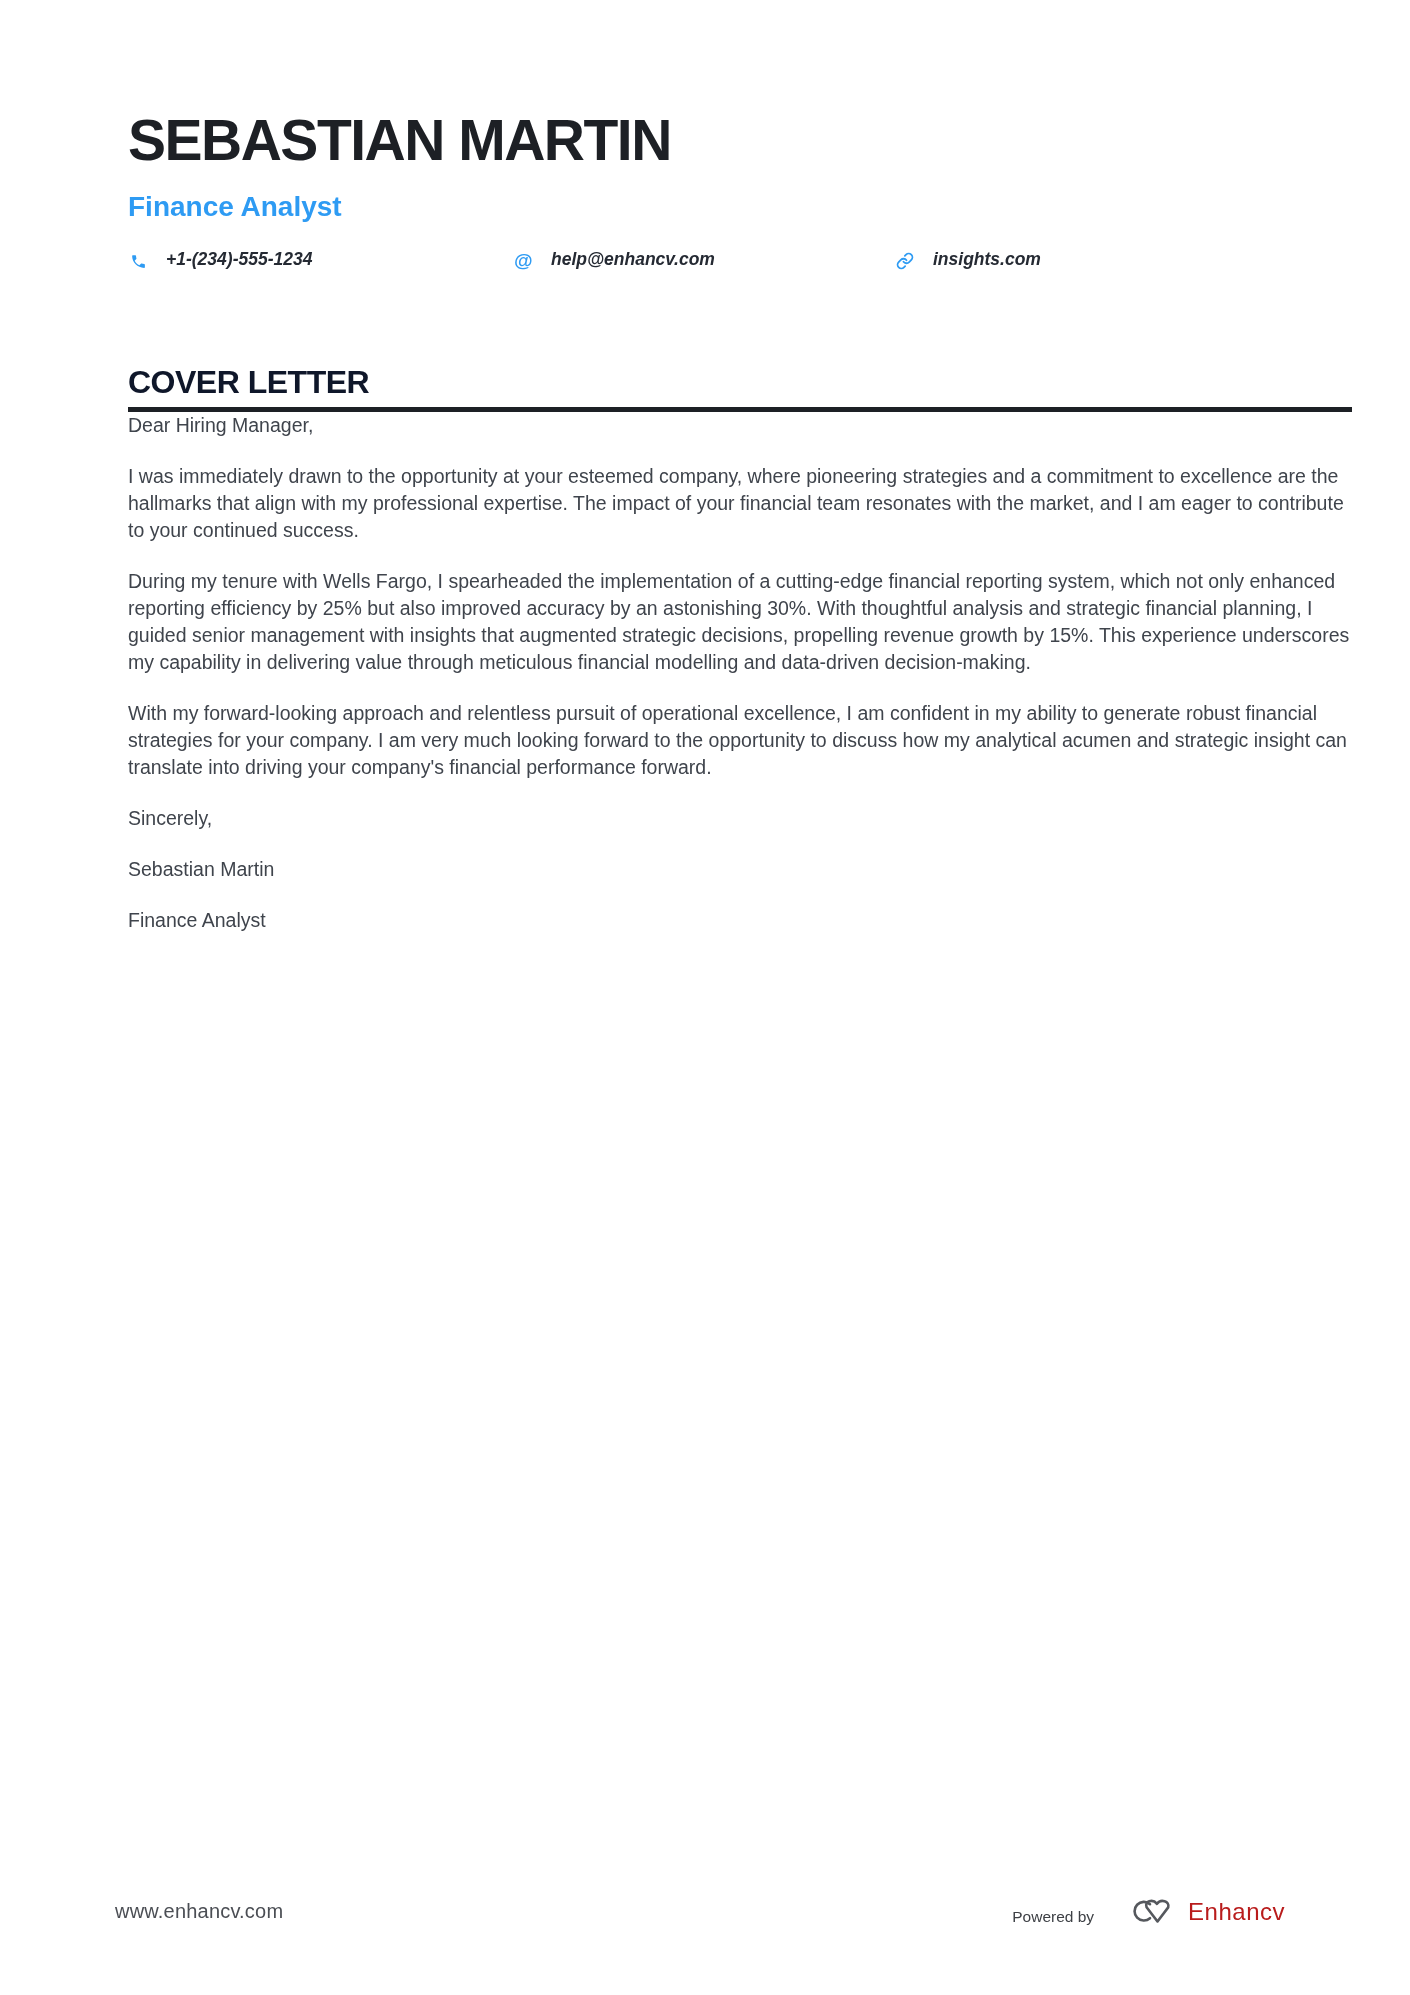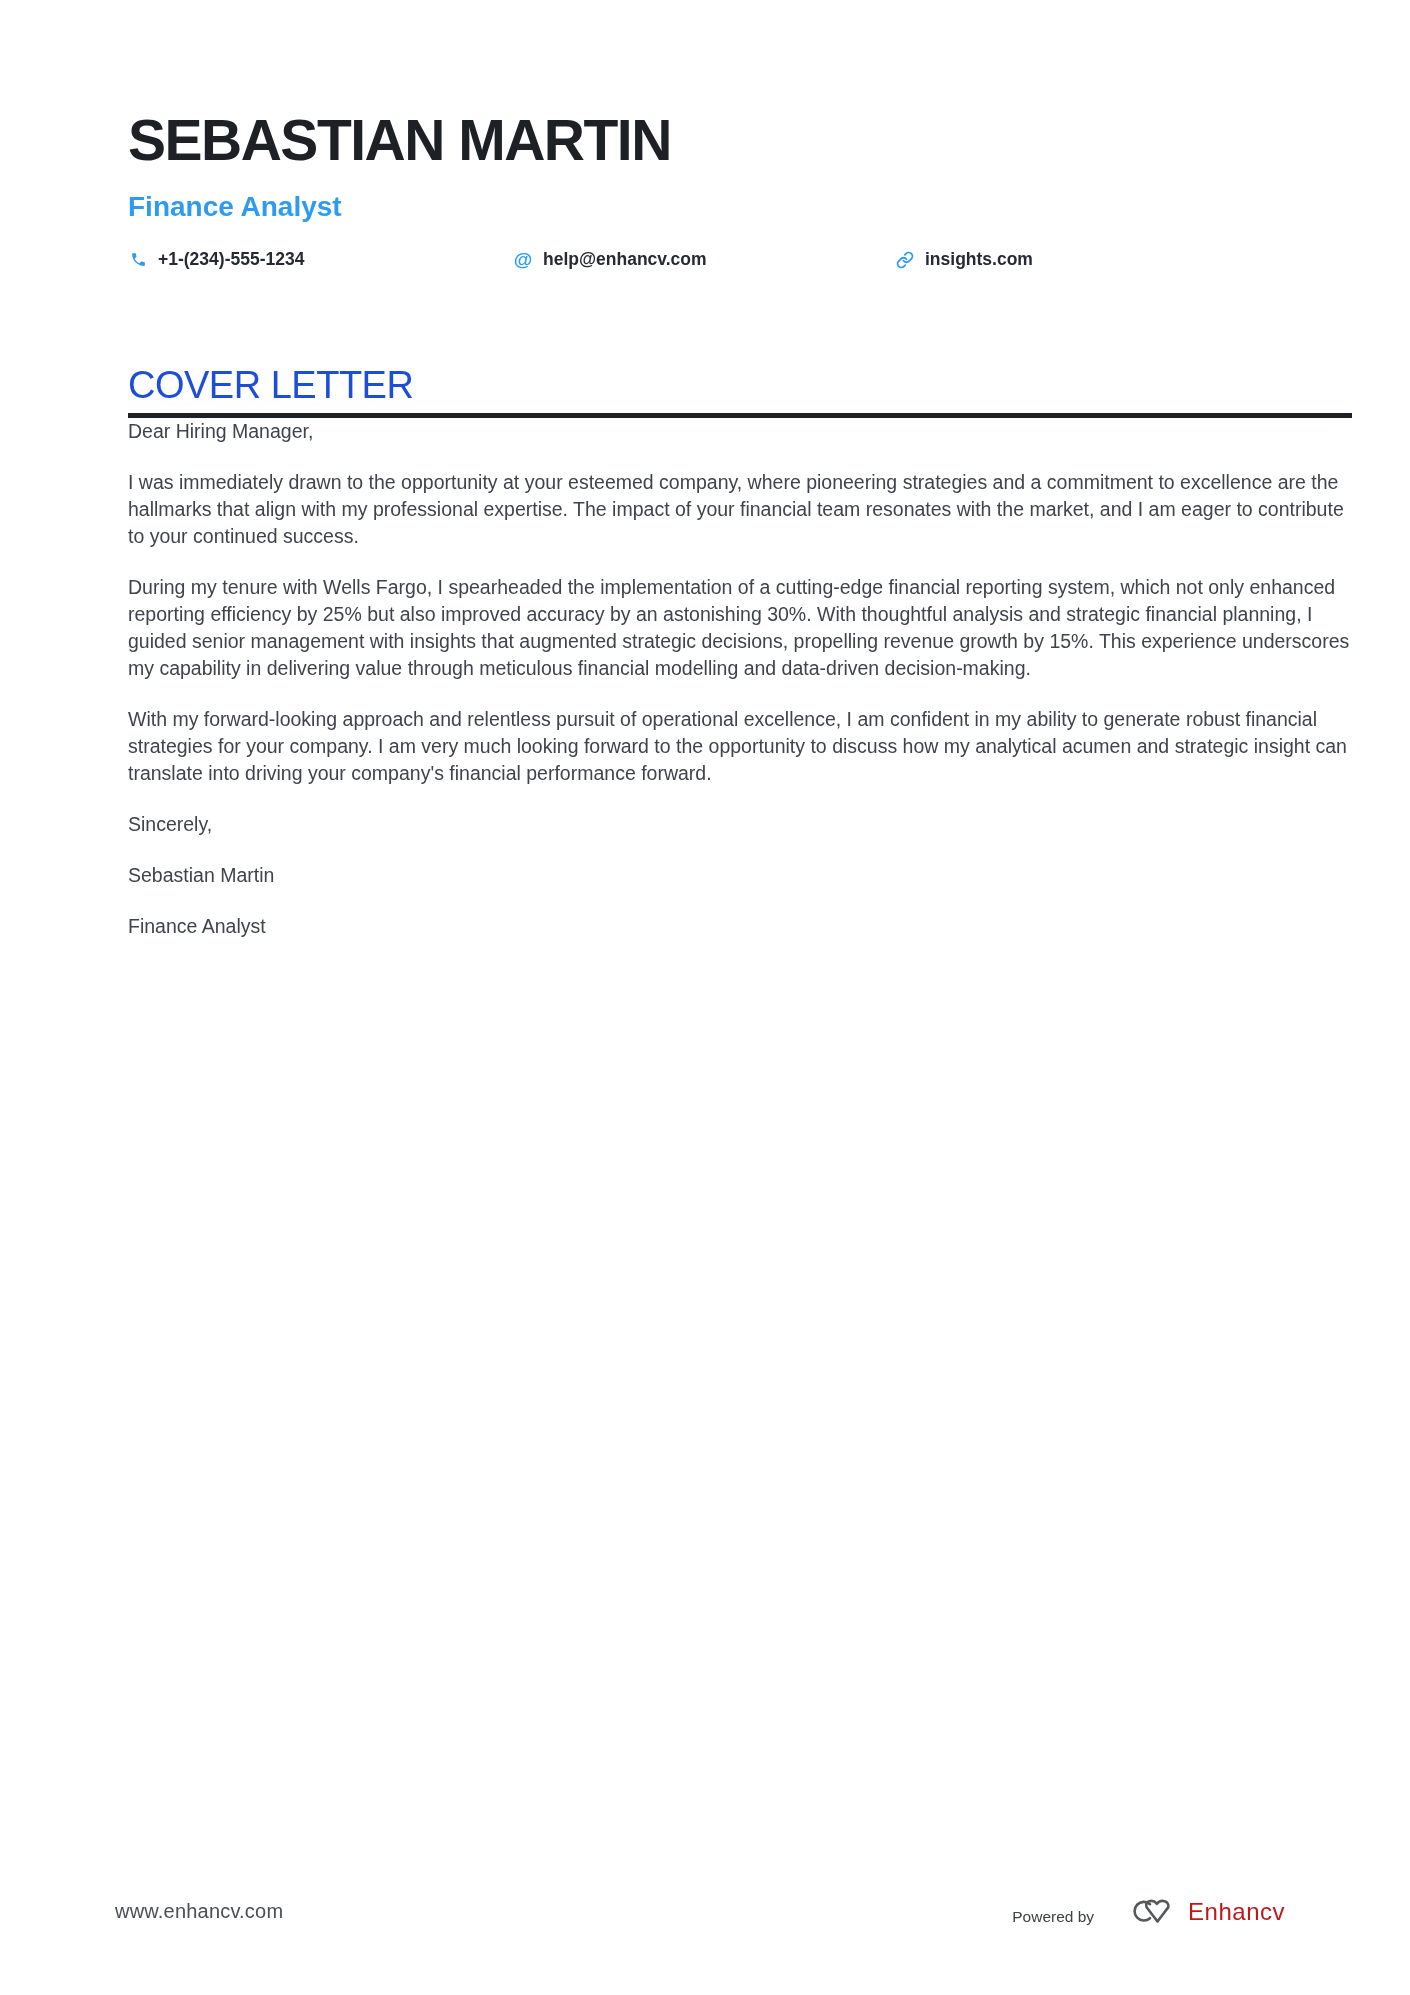--- a/index.html
+++ b/index.html
@@ -28,43 +28,44 @@
     margin-top: 22px;
     font-size: 28px;
     font-weight: 700;
     color: var(--accent, #2e9bf3);
   }
   .contact-rows { margin-top: 26px; }
   .contact-row { display: flex; align-items: center; }
   .contact-row + .contact-row { margin-top: 17px; }
   .contact-item {
     display: flex;
-    align-items: center;
-    gap: 10px;
+    align-items: flex-end;
+    gap: 18px;
     font-size: 17.5px;
     font-weight: 700;
     color: #252a33;
+    font-style: italic;
   }
   .contact-item.c1 { width: 385px; }
   .contact-item.c2 { width: 382px; }
   .contact-icon { display: inline-flex; width: 20px; justify-content: center; flex: none; }
   .contact-icon svg { display: block; }
   .at-glyph {
     color: var(--accent, #2e9bf3);
     font-size: 19px;
     font-weight: 700;
     line-height: 1;
   }
   
   .letter { margin-top: 96px; }
   .section-title {
-    font-size: 38px;
-    font-weight: 400;
+    font-size: 32px;
+    font-weight: 700;
     letter-spacing: -0.5px;
-    color: #1d4ed8;
+    color: #0f172a;
     line-height: 1.0;
   }
   .section-rule {
     margin-top: 9px;
     height: 5px;
     background: #1d2025;
     width: 100%;
   }
   .letter-body { }
   .letter-body p {

